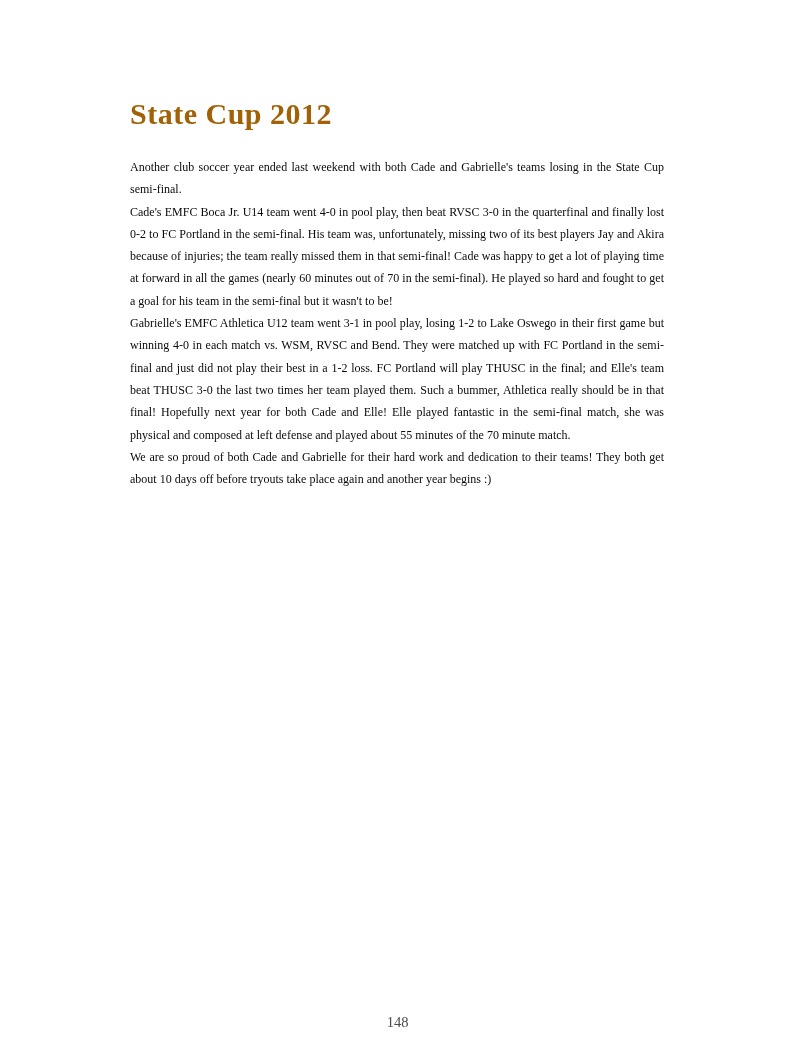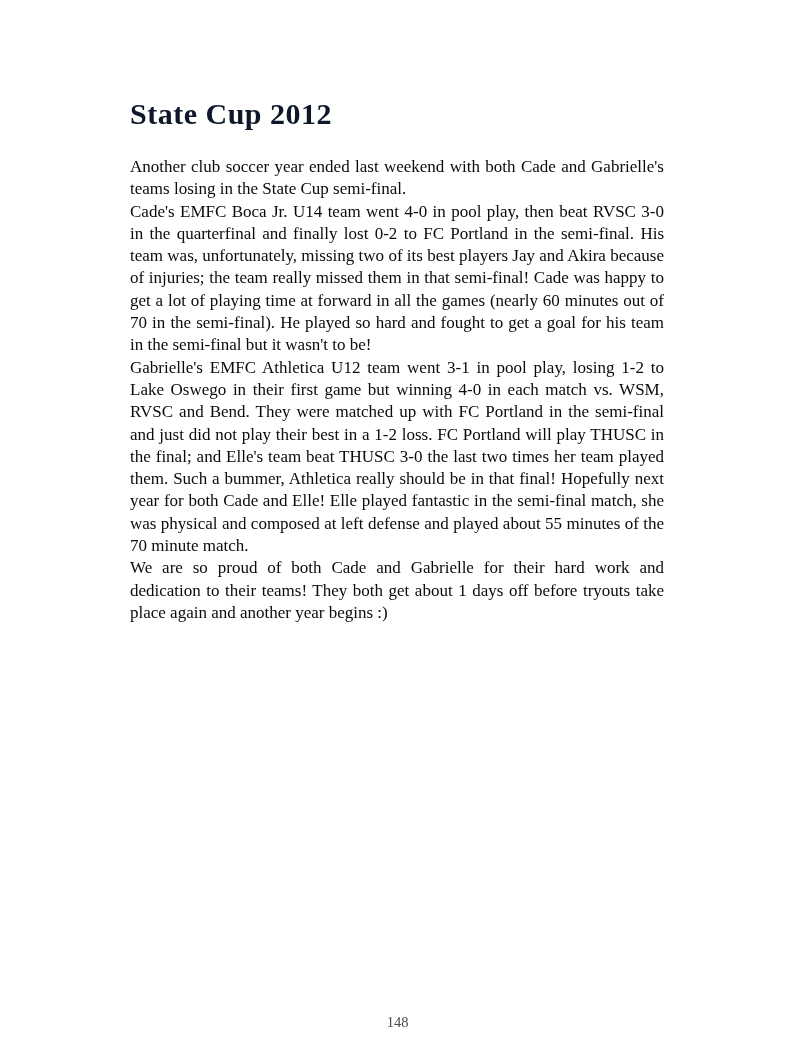--- a/index.html
+++ b/index.html
@@ -20,26 +20,26 @@
     position: absolute;
     left: 130px;
     top: 96px;
     width: 534px;
   }
   .title {
     font-size: 30px;
     font-weight: bold;
     margin: 0 0 24px 0;
     line-height: 36px;
-    color: #0f172a;
+    color: #a16207;
     letter-spacing: 0.5px;
   }
   .body-text p {
     margin: 0;
-    font-size: 17px;
+    font-size: 12px;
     line-height: 22.3px;
     text-align: justify;
     color: #0a0a0a;
   }
   .page-number {
     position: absolute;
     left: 0;
     right: 0;
     top: 1014px;
     text-align: center;
@@ -50,17 +50,17 @@
 </head>
 <body>
 
 <div class="page">
   <div class="content">
     <h1 class="title">State Cup 2012</h1>
     <div class="body-text">
       <p>Another club soccer year ended last weekend with both Cade and Gabrielle's teams losing in the State Cup semi-final.</p>
       <p>Cade's EMFC Boca Jr. U14 team went 4-0 in pool play, then beat RVSC 3-0 in the quarterfinal and finally lost 0-2 to FC Portland in the semi-final. His team was, unfortunately, missing two of its best players Jay and Akira because of injuries; the team really missed them in that semi-final! Cade was happy to get a lot of playing time at forward in all the games (nearly 60 minutes out of 70 in the semi-final). He played so hard and fought to get a goal for his team in the semi-final but it wasn't to be!</p>
       <p>Gabrielle's EMFC Athletica U12 team went 3-1 in pool play, losing 1-2 to Lake Oswego in their first game but winning 4-0 in each match vs. WSM, RVSC and Bend. They were matched up with FC Portland in the semi-final and just did not play their best in a 1-2 loss. FC Portland will play THUSC in the final; and Elle's team beat THUSC 3-0 the last two times her team played them. Such a bummer, Athletica really should be in that final! Hopefully next year for both Cade and Elle! Elle played fantastic in the semi-final match, she was physical and composed at left defense and played about 55 minutes of the 70 minute match.</p>
-      <p>We are so proud of both Cade and Gabrielle for their hard work and dedication to their teams! They both get about 1 days off before tryouts take place again and another year begins :)</p>
+      <p>We are so proud of both Cade and Gabrielle for their hard work and dedication to their teams! They both get about 10 days off before tryouts take place again and another year begins :)</p>
     </div>
   </div>
   <div class="page-number">148</div>
 </div>
 
 </body></html>

